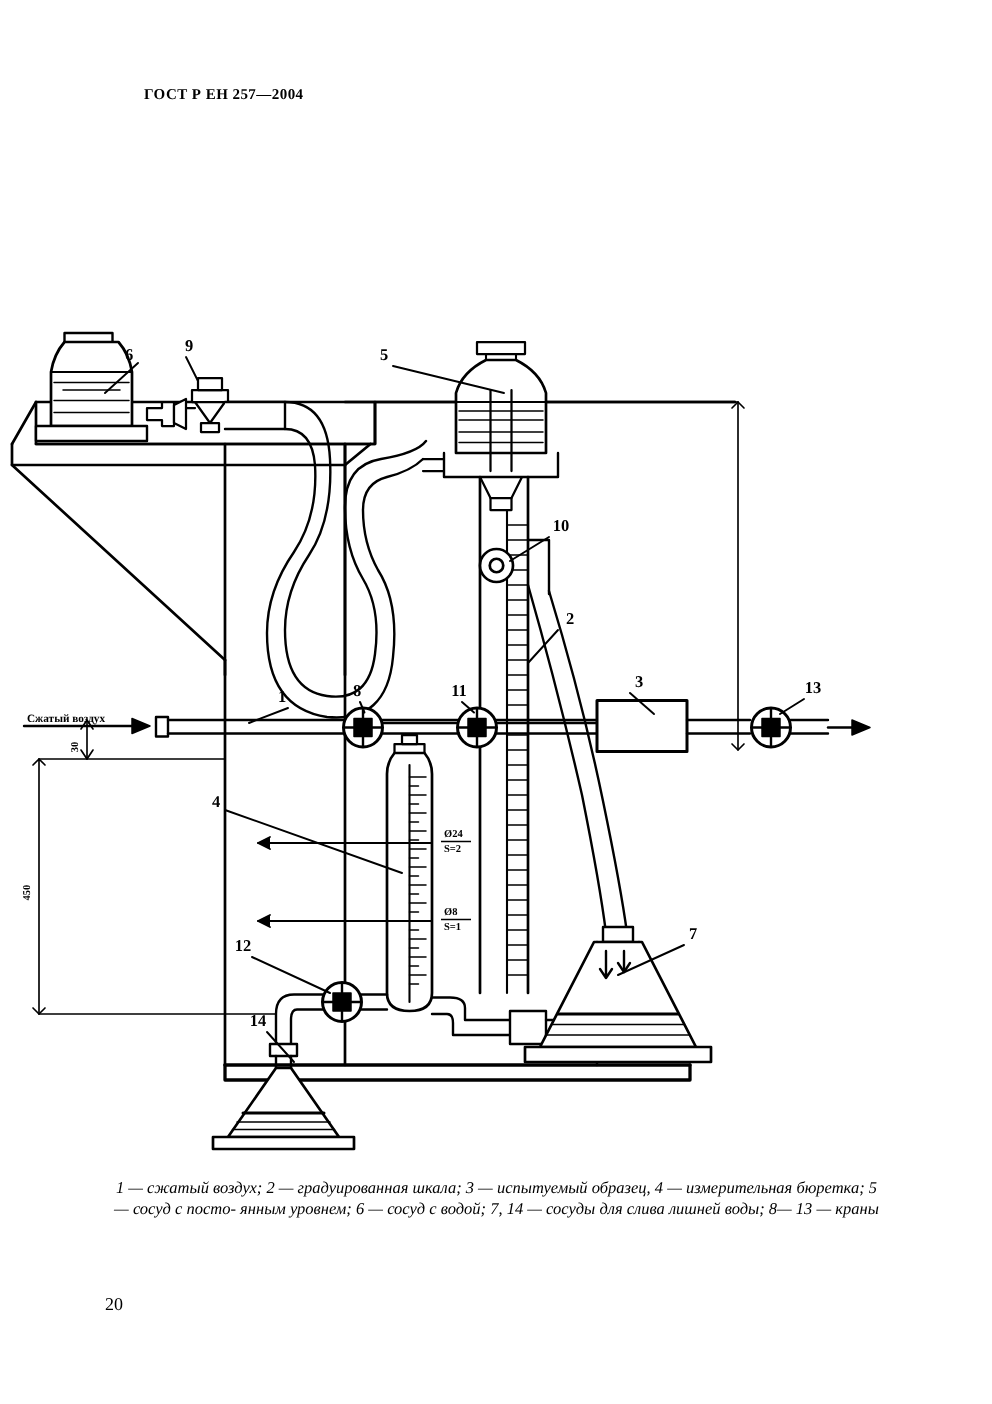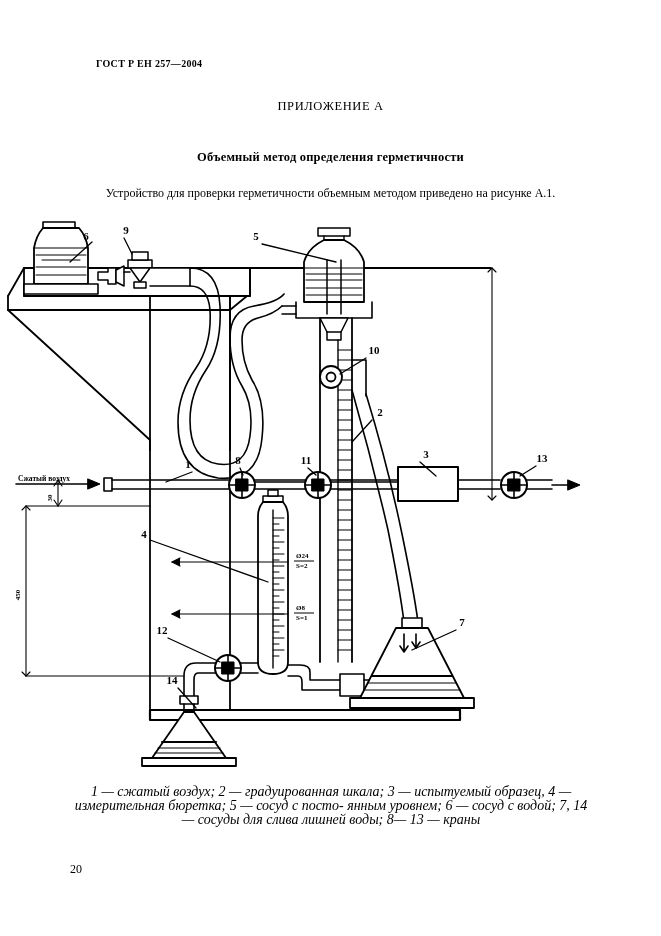--- a/index.html
+++ b/index.html
@@ -73,21 +73,21 @@
     top: 210px;
     width: 661px;
     height: 565px;
   }
   .legend {
     position: absolute;
     left: 72px;
     top: 785px;
     width: 518px;
     text-align: center;
-    font-size: 14px;
+    font-size: 11px;
     line-height: 14px;
     font-style: italic;
   }
   .fig-caption {
     position: absolute;
     left: 0;
     top: 828px;
     width: 661px;
     text-align: center;
     font-size: 11.5px;
@@ -115,25 +115,22 @@
     font-weight: bold;
   }
 </style>
 </head>
 <body>
 
 <div class="page">
 
   <div class="doc-header">ГОСТ Р ЕН 257—2004</div>
 
-  <div class="annex-title">ПРИЛОЖЕНИЕ А</div>
-
-  <div class="section-title">Объемный метод определения герметичности</div>
-
-  <div class="intro-line">Устройство для проверки герметичности объемным методом приведено на рисунке А.1.</div>
+
+
 
   <div class="figure-wrap">
     <svg width="661" height="565" viewBox="0 0 661 565" xmlns="http://www.w3.org/2000/svg">
       <g fill="none" stroke="#000" stroke-width="1.6" stroke-linejoin="round" stroke-linecap="round">
 
         <g>
           <path d="M24 58 L250 58 L250 86 L24 86 Z" fill="#fff" stroke="#000" stroke-width="1.8"></path>
           <path d="M24 86 L250 86 L250 58 L490 58" stroke="#000" stroke-width="1.8" fill="none"></path>
           <path d="M8 86 L24 58" stroke="#000" stroke-width="1.8"></path>
           <path d="M8 86 L8 100 L230 100 L230 86" stroke="#000" stroke-width="1.8" fill="none"></path>

